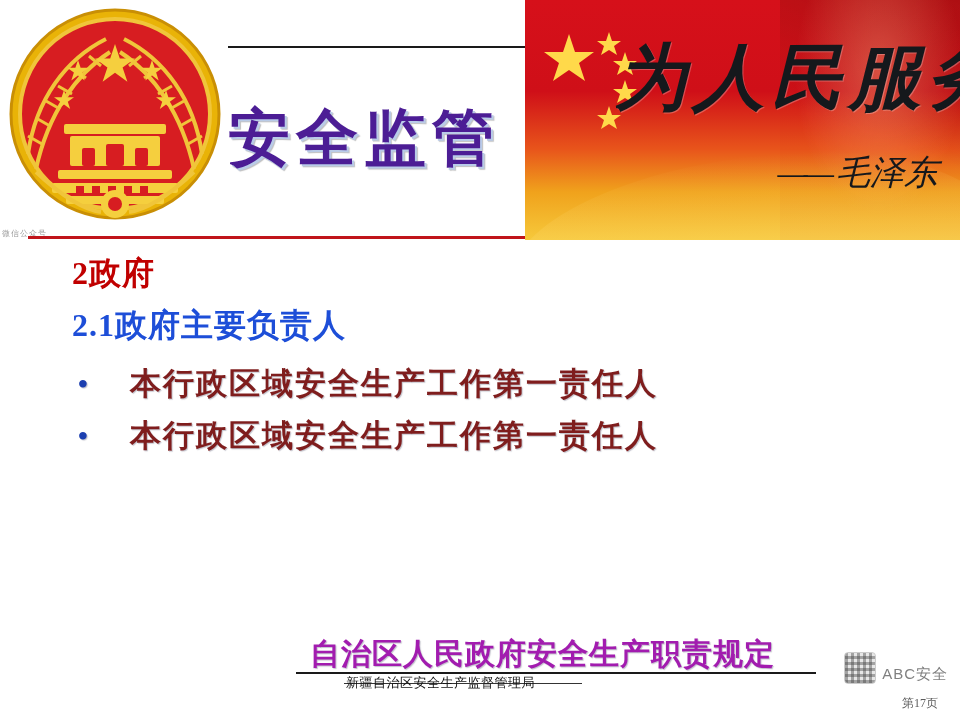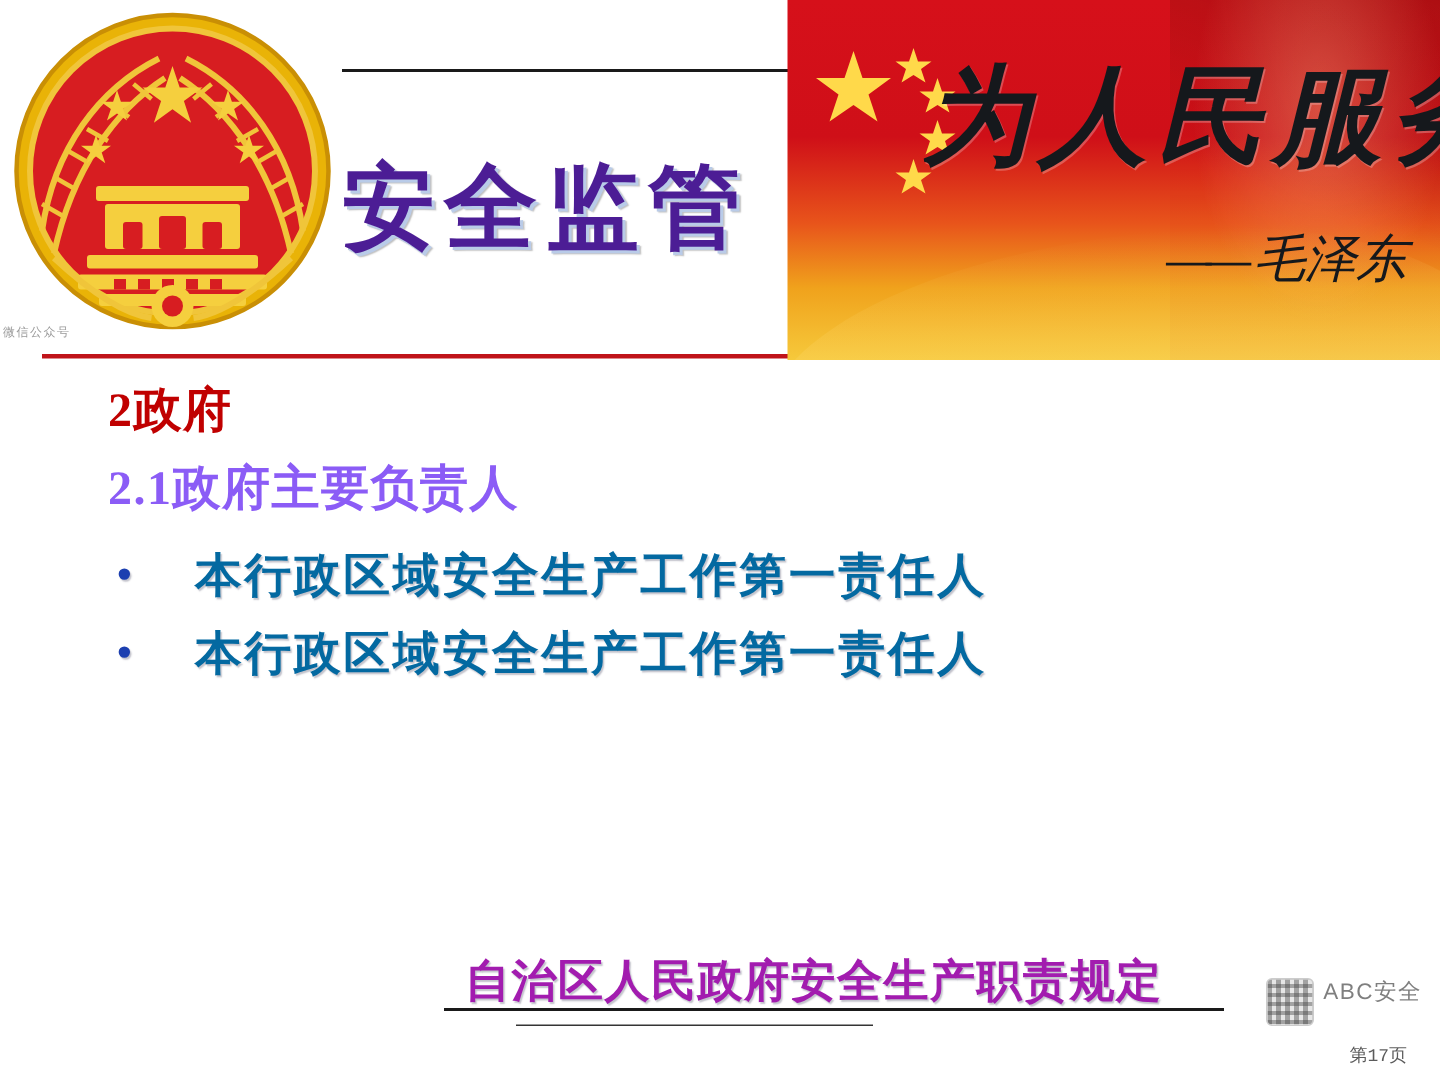--- a/index.html
+++ b/index.html
@@ -143,21 +143,21 @@
   }
   .calli-sign .dash {
     letter-spacing: -4px;
     margin-right: 6px;
   }
 
   
   .emblem-watermark {
     position: absolute;
     left: 2px;
-    top: 216px;
+    top: 228px;
     font-family: "Liberation Sans", sans-serif;
     font-size: 8px;
     color: #9a9a9a;
     letter-spacing: 1px;
   }
 
   
   .body-area {
     position: absolute;
     left: 0;
@@ -173,36 +173,36 @@
     font-weight: bold;
     color: #c00000;
     letter-spacing: 1px;
   }
   .sub {
     position: absolute;
     left: 72px;
     top: 62px;
     font-size: 32px;
     font-weight: bold;
-    color: #8b5cf6;
+    color: #1d4ed8;
     letter-spacing: 1px;
   }
   .bullets {
     position: absolute;
     left: 72px;
     top: 116px;
     width: 830px;
     list-style: none;
     margin: 0;
     padding: 0;
   }
   .bullets li {
     position: relative;
     font-size: 31px;
-    color: #0369a1;
+    color: #7f1d1d;
     font-weight: bold;
     letter-spacing: 2px;
     line-height: 52px;
     padding-left: 58px;
     text-shadow: 1px 1px 1px rgba(120,120,140,0.45);
   }
   .bullets li::before {
     content: "•";
     position: absolute;
     left: 6px;
@@ -247,33 +247,33 @@
     height: 1px;
     background: #111;
     opacity: .85;
   }
 
   
   .page-num {
     position: absolute;
     right: 22px;
     bottom: 8px;
-    font-family: Liberation Mono, monospace;
+    font-family: Liberation Serif, serif;
     font-size: 12px;
     color: #333;
     opacity: .8;
   }
 
   
   .wechat {
     position: absolute;
     right: 12px;
     bottom: 36px;
     display: flex;
-    align-items: flex-start;
+    align-items: flex-end;
     gap: 6px;
     opacity: .75;
   }
   .wechat .qr {
     width: 30px;
     height: 30px;
     border-radius: 4px;
     background:
       repeating-linear-gradient(0deg, #8d8d8d 0 3px, #efefef 3px 6px),
       repeating-linear-gradient(90deg, #8d8d8d 0 3px, #efefef 3px 6px);
@@ -392,20 +392,21 @@
     <ul class="bullets">
       <li>本行政区域安全生产工作第一责任人</li>
       <li>本行政区域安全生产工作第一责任人</li>
     </ul>
 
     <div class="source-line">自治区人民政府安全生产职责规定</div>
     <div class="underline-bottom"></div>
   </div>
 
   <div class="footer-org">
+    <span>新疆自治区安全生产监督管理局</span>
     <span class="strike"></span>
   </div>
 
   <div class="wechat">
     <div class="qr"></div>
     <div class="label">ABC安全</div>
   </div>
 
   <div class="page-num">第17页</div>
 </div>

